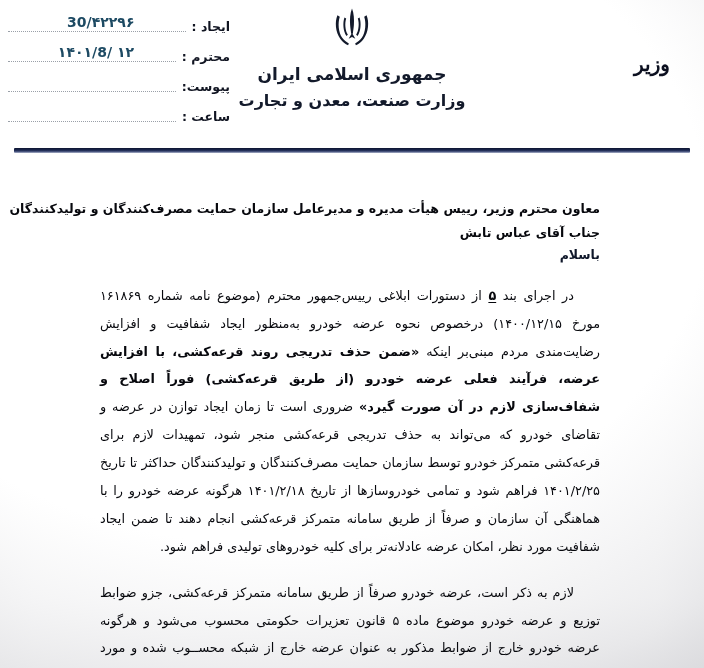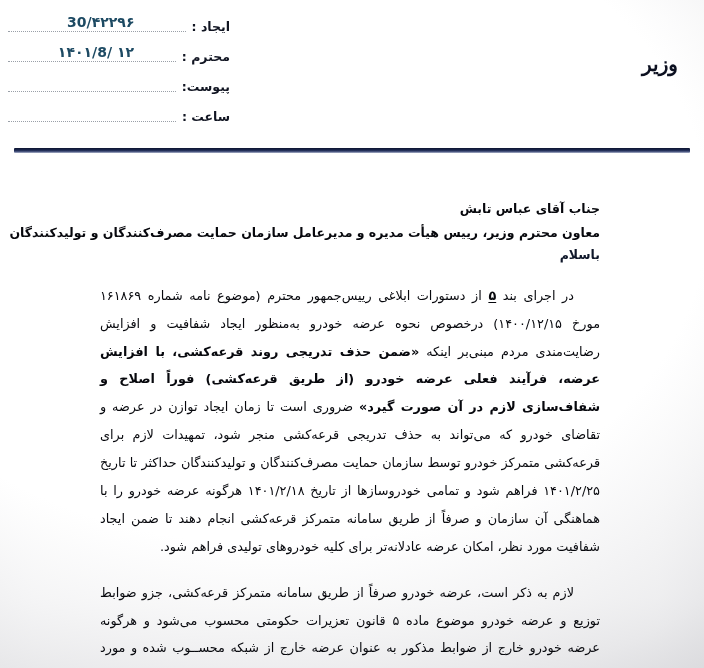--- a/index.html
+++ b/index.html
@@ -119,21 +119,21 @@
     font-weight: 700;
     color: #131a2b;
     letter-spacing: 0.5px;
     font-family: "DejaVu Sans", sans-serif;
   }
 
   
   .minister-title {
     position: absolute;
     top: 52px;
-    right: 26px;
+    right: 34px;
     font-size: 20px;
     font-weight: 700;
     color: #0c1020;
     letter-spacing: 0.5px;
     font-family: Liberation Serif, serif;
   }
 
   
   .rule-wrap {
     position: relative;
@@ -217,33 +217,47 @@
       </div>
 
       <div class="field-row">
         <span class="field-label">ساعت :</span>
         <span class="field-line">
           <span class="field-value"></span>
         </span>
       </div>
     </div>
 
+    <div class="crest-block">
+      <svg class="emblem" width="56" height="56" viewBox="0 0 100 100" aria-hidden="true">
+        <g fill="#131a2b">
+          <path d="M50 8 C46.5 16 46 28 46.6 37 C47 43 48 48 48.4 53 L51.6 53 C52 48 53 43 53.4 37 C54 28 53.5 16 50 8 Z"></path>
+          <path d="M50 52 L44 62 L50 59 L56 62 Z"></path>
+          <path d="M24 20 C19 32 20.5 50 29 62 C33 67.6 38 71.4 43 73.6 L44.4 70.4 C40 68.4 35.8 65 32.5 60.4 C25.8 50.8 24.4 34 28.2 22.6 Z"></path>
+          <path d="M76 20 C81 32 79.5 50 71 62 C67 67.6 62 71.4 57 73.6 L55.6 70.4 C60 68.4 64.2 65 67.5 60.4 C74.2 50.8 75.6 34 71.8 22.6 Z"></path>
+          <path d="M36.5 24 C33.2 34 34.2 48.5 40 57 L42.6 55 C37.8 47.6 36.8 34.6 39.6 26 Z"></path>
+          <path d="M63.5 24 C66.8 34 65.8 48.5 60 57 L57.4 55 C62.2 47.6 63.2 34.6 60.4 26 Z"></path>
+        </g>
+      </svg>
+      <div class="org-line-1">جمهوری اسلامی ایران</div>
+      <div class="org-line-2">وزارت صنعت، معدن و تجارت</div>
+    </div>
 
     <div class="minister-title">وزیر</div>
   </div>
 
   <div class="rule-wrap">
     <div class="rule"></div>
   </div>
 
   <div class="doc-body">
 
     <div class="addressee">
+      <div>معاون محترم وزیر، رییس هیأت مدیره و مدیرعامل سازمان حمایت مصرف‌کنندگان و تولیدکنندگان</div>
       <div>جناب آقای عباس تابش</div>
-      <div>معاون محترم وزیر، رییس هیأت مدیره و مدیرعامل سازمان حمایت مصرف‌کنندگان و تولیدکنندگان</div>
     </div>
 
     <div class="salutation">باسلام</div>
 
     <p class="para first"><span>در اجرای بند </span><b class="u">۵</b><span> از دستورات ابلاغی ریيس‌جمهور محترم (موضوع نامه شماره ۱۶۱۸۶۹ مورخ ۱۴۰۰/۱۲/۱۵) درخصوص نحوه عرضه خودرو به‌منظور ایجاد شفافیت و افزایش رضایت‌مندی مردم مبنی‌بر اینکه </span><b>«ضمن حذف تدریجی روند قرعه‌کشی، با افزایش عرضه، فرآیند فعلی عرضه خودرو (از طریق قرعه‌کشی) فوراً اصلاح و شفاف‌سازی لازم در آن صورت گیرد»</b><span> ضروری است تا زمان ایجاد توازن در عرضه و تقاضای خودرو که می‌تواند به حذف تدریجی قرعه‌کشی منجر شود، تمهیدات لازم برای قرعه‌کشی متمرکز خودرو توسط سازمان حمایت مصرف‌کنندگان و تولیدکنندگان حداکثر تا تاریخ ۱۴۰۱/۲/۲۵ فراهم شود و تمامی خودروسازها از تاریخ ۱۴۰۱/۲/۱۸ هرگونه عرضه خودرو را با هماهنگی آن سازمان و صرفاً از طریق سامانه متمرکز قرعه‌کشی انجام دهند تا ضمن ایجاد شفافیت مورد نظر، امکان عرضه عادلانه‌تر برای کلیه خودروهای تولیدی فراهم شود.</span></p>
 
     <p class="para last">لازم به ذکر است، عرضه خودرو صرفاً از طریق سامانه متمرکز قرعه‌کشی، جزو ضوابط توزیع و عرضه خودرو موضوع ماده ۵ قانون تعزیرات حکومتی محسوب می‌شود و هرگونه عرضه خودرو خارج از ضوابط مذکور به عنوان عرضه خارج از شبکه محســوب شده و مورد پیگرد قانونی قرار می‌گیرد.</p>
   </div>
 
   <div class="vignette-b"></div>

